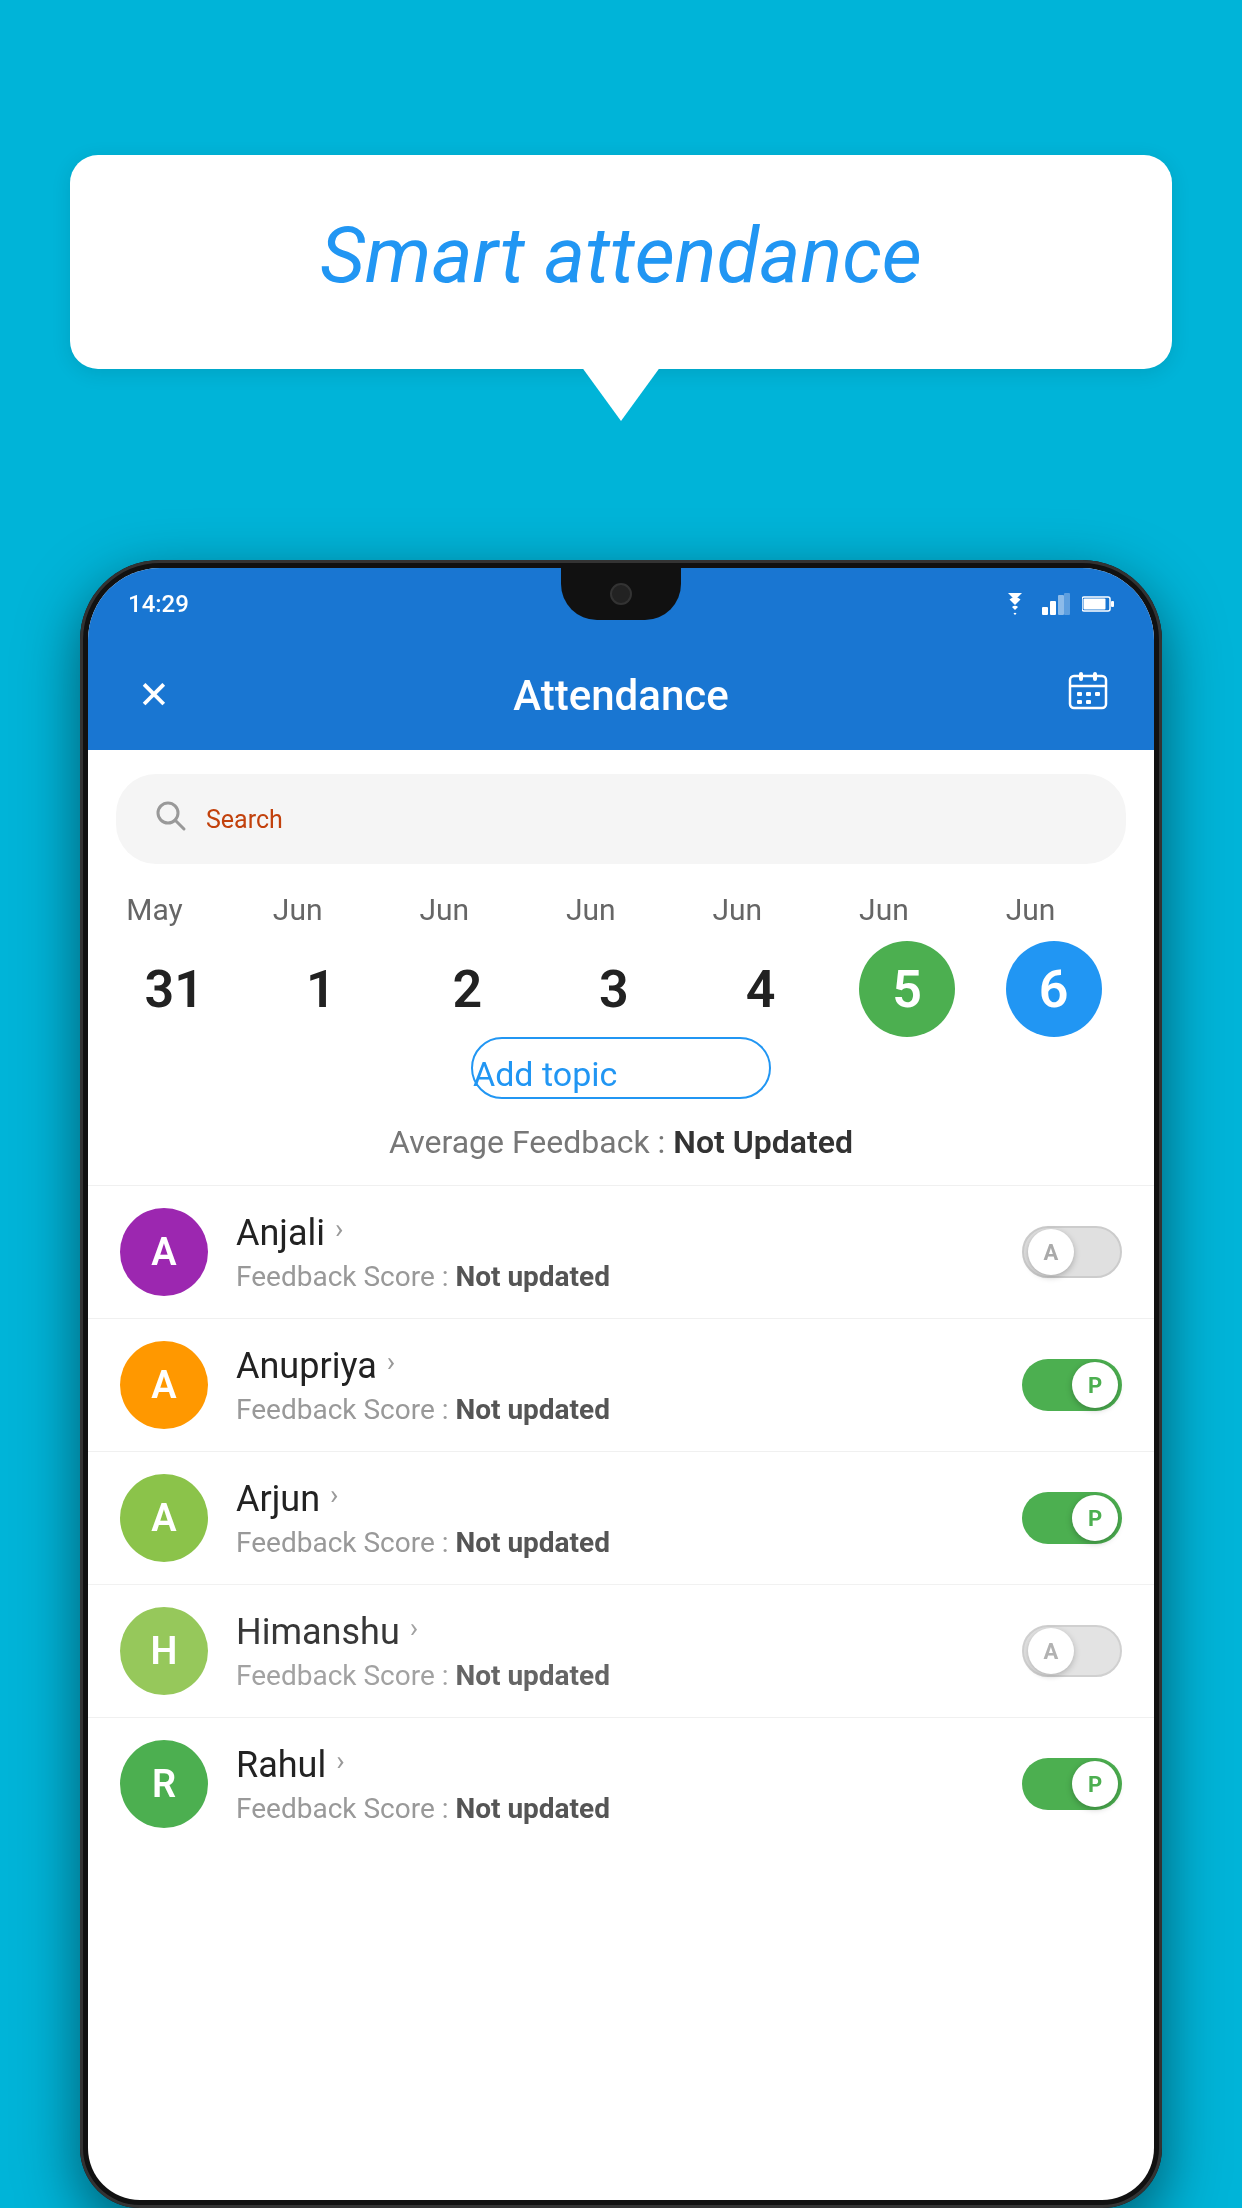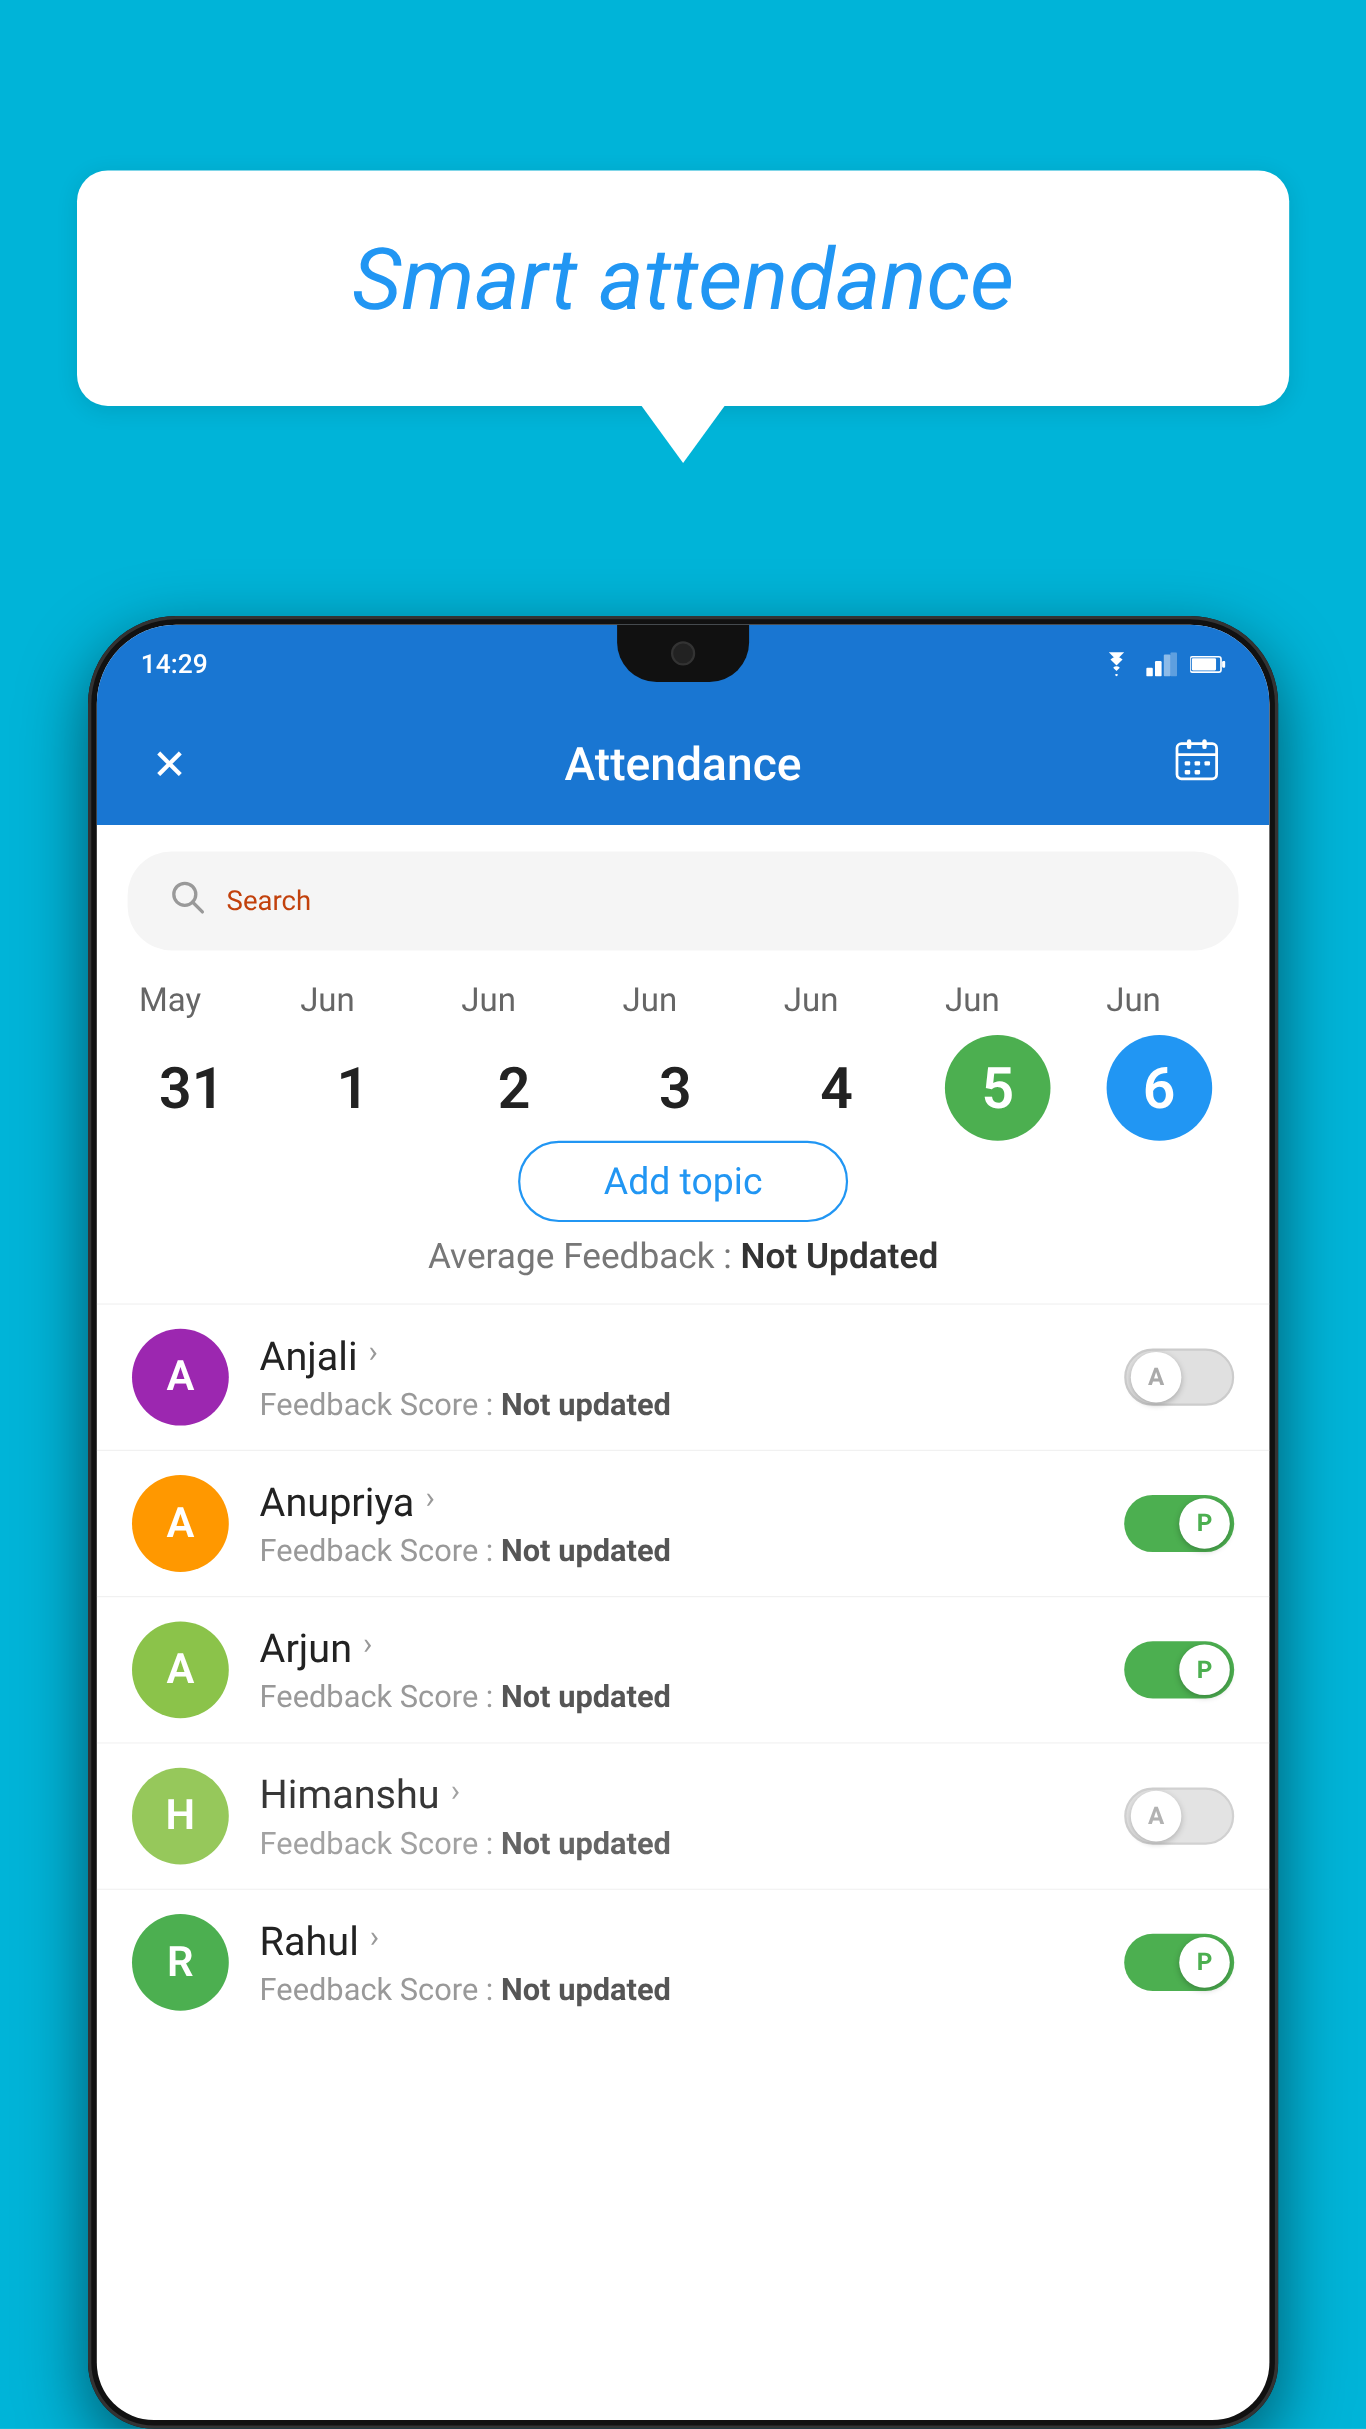--- a/index.html
+++ b/index.html
@@ -221,29 +221,28 @@
     .selected-date-label {
       text-align: center;
       font-size: 34px;
       color: #444;
       margin: 30px 0 20px;
     }
 
     
     .add-topic-btn {
       display: block;
-      margin: 0 auto 12px;
+      margin: 0 auto 24px;
       width: 300px;
-      height: 74px;
+      height: 62px;
       border: 2px solid #2196F3;
       border-radius: 40px;
       background: white;
       color: #2196F3;
       font-size: 34px;
-      text-align: center;
       line-height: 70px;
       cursor: pointer;
     }
 
     
     .avg-feedback {
       text-align: center;
       font-size: 32px;
       color: #777;
       margin-bottom: 24px;

